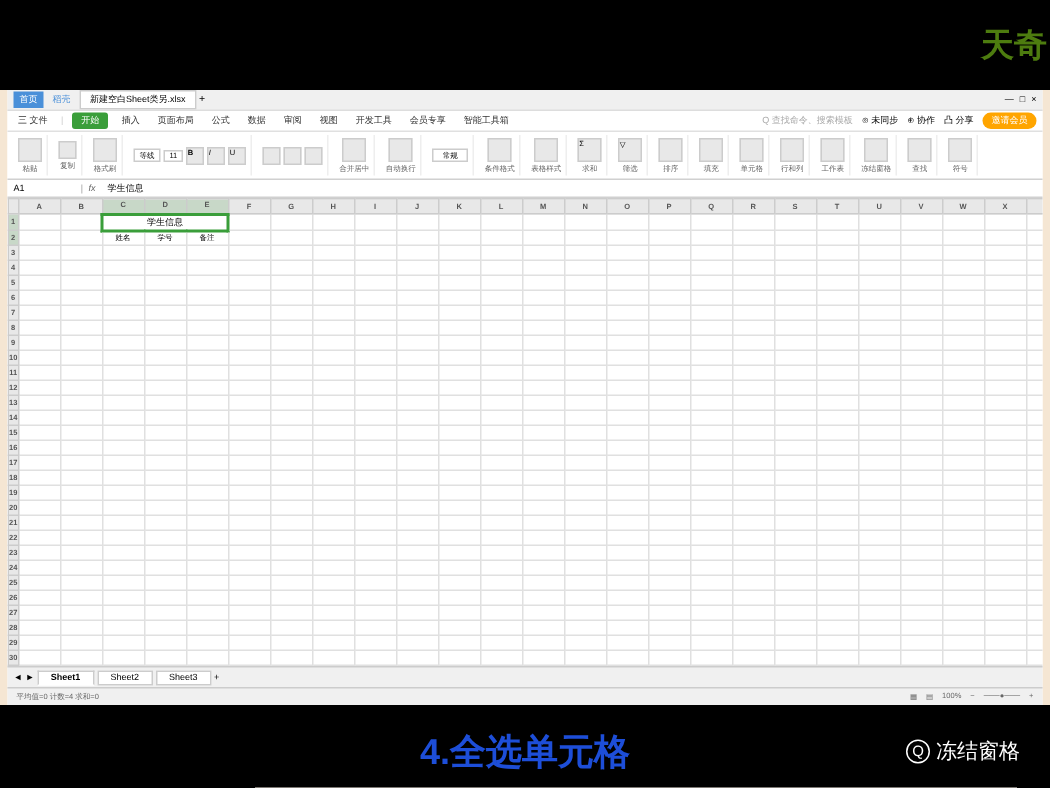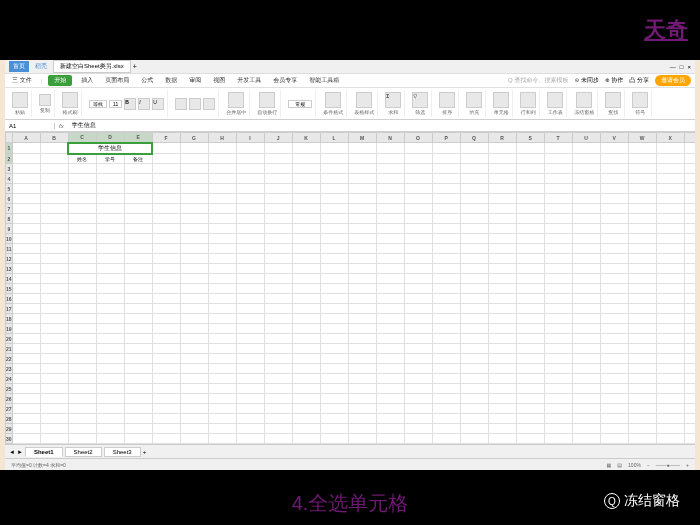--- a/index.html
+++ b/index.html
@@ -1,23 +1,23 @@
 <!DOCTYPE html>
 <html><head>
 <meta charset="utf-8">
 <style>
 * { margin: 0; padding: 0; box-sizing: border-box; }
 body { font-family: "Microsoft YaHei", Arial, sans-serif; font-size: 7px; background: #f5e6d3; width: 700px; height: 525px; position: relative; overflow: hidden; }
 .outer-frame { position: absolute; top: 0; left: 0; right: 0; bottom: 0; }
 .letterbox-top { position: absolute; top: 0; left: 0; right: 0; height: 60px; background: #000; z-index: 10; }
 .letterbox-bottom { position: absolute; bottom: 0; left: 0; right: 0; height: 55px; background: #000; z-index: 10; }
-.watermark-tr { position: absolute; top: 15px; right: 12px; color: #701a75; font-size: 22px; font-weight: bold; z-index: 11; text-decoration: underline; }
+.watermark-tr { position: absolute; top: 15px; right: 2px; color: #4d7c0f; font-size: 22px; font-weight: bold; z-index: 11; }
 .watermark-br { position: absolute; bottom: 15px; right: 20px; color: #fff; font-size: 14px; z-index: 11; display: flex; align-items: center; gap: 4px; }
 .watermark-br .circle-q { width: 16px; height: 16px; border: 1.5px solid #fff; border-radius: 50%; display: inline-flex; align-items: center; justify-content: center; font-size: 10px; }
-.caption { position: absolute; bottom: 8px; left: 50%; transform: translateX(-50%); color: #701a75; font-size: 20px; font-weight: normal; z-index: 11; text-shadow: 2px 2px 4px #000; }
+.caption { position: absolute; bottom: 8px; left: 50%; transform: translateX(-50%); color: #1d4ed8; font-size: 24px; font-weight: bold; z-index: 11; text-shadow: 2px 2px 4px #000; }
 .app-window { position: absolute; top: 60px; left: 5px; right: 5px; bottom: 55px; background: #fff; display: flex; flex-direction: column; }
 .titlebar { height: 14px; background: #f0f0f0; display: flex; align-items: center; padding: 0 4px; border-bottom: 1px solid #ddd; }
 .titlebar .left-tabs { display: flex; gap: 2px; align-items: center; }
 .titlebar .doc-tab { background: #fff; padding: 1px 6px; border: 1px solid #ccc; font-size: 6px; }
 .titlebar .browser-tab { color: #4a90d9; font-size: 6px; padding: 0 4px; }
 .titlebar .home-btn { background: #4a90d9; color: #fff; padding: 1px 4px; font-size: 6px; }
 .titlebar .right-btns { margin-left: auto; display: flex; gap: 4px; font-size: 6px; }
 .menubar { height: 14px; background: #fff; display: flex; align-items: center; padding: 0 4px; gap: 6px; font-size: 6px; border-bottom: 1px solid #e0e0e0; }
 .menubar .menu-item { padding: 1px 3px; color: #333; }
 .menubar .menu-item.active { background: #3a9e3a; color: #fff; border-radius: 2px; padding: 1px 6px; }

